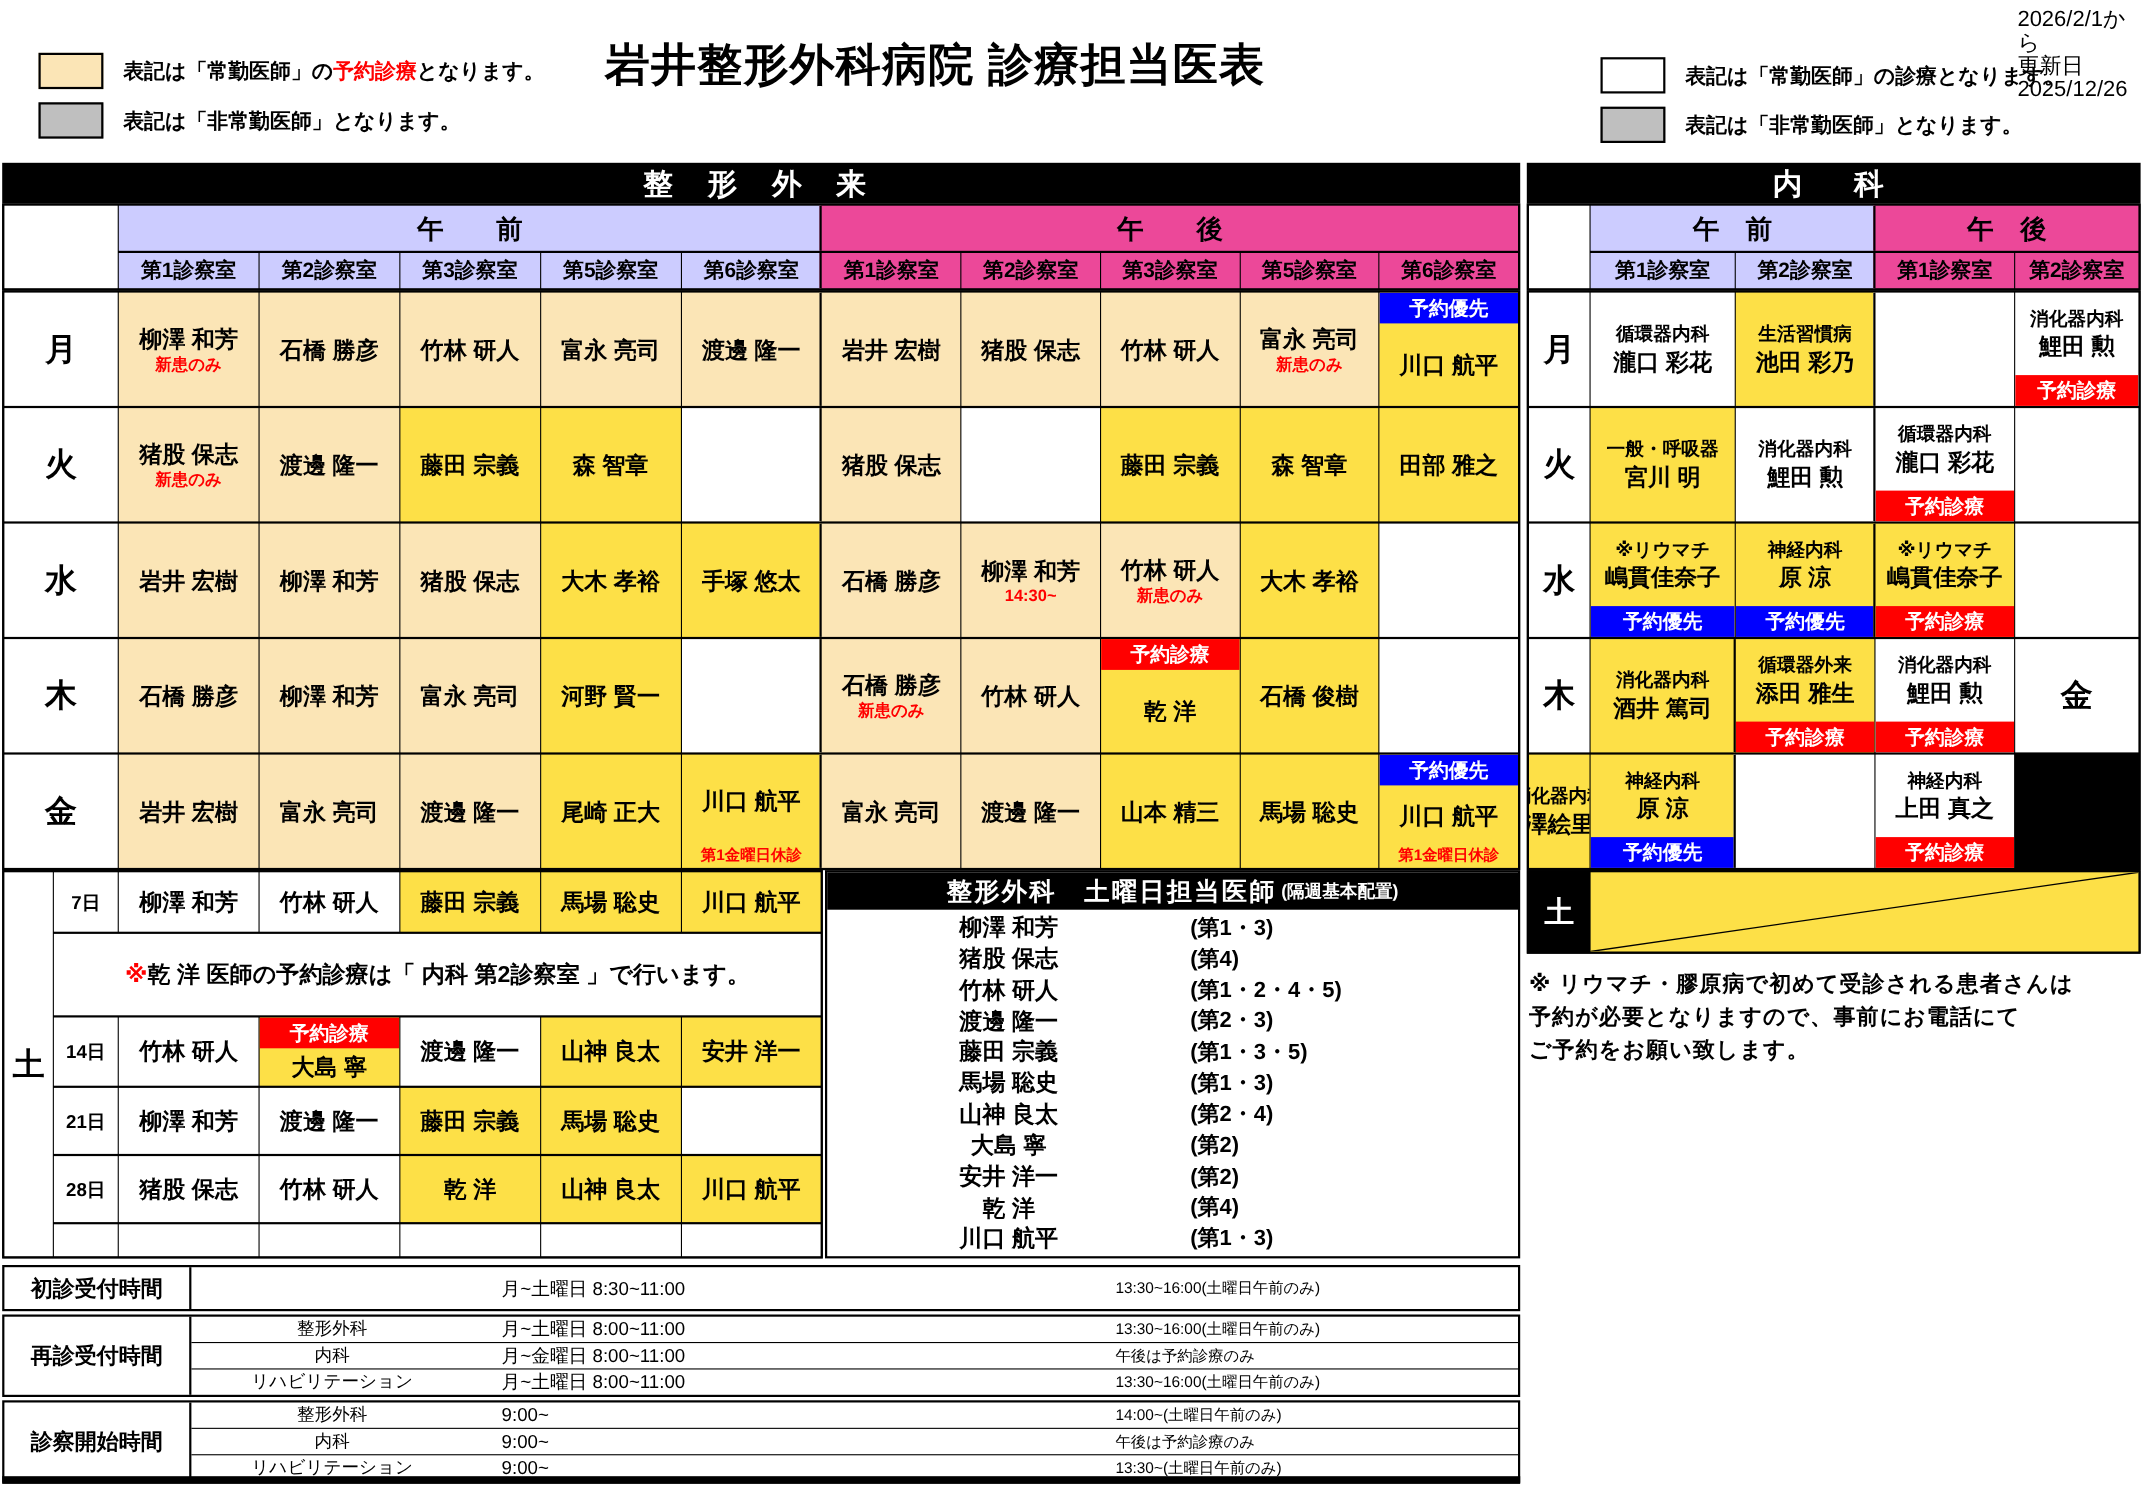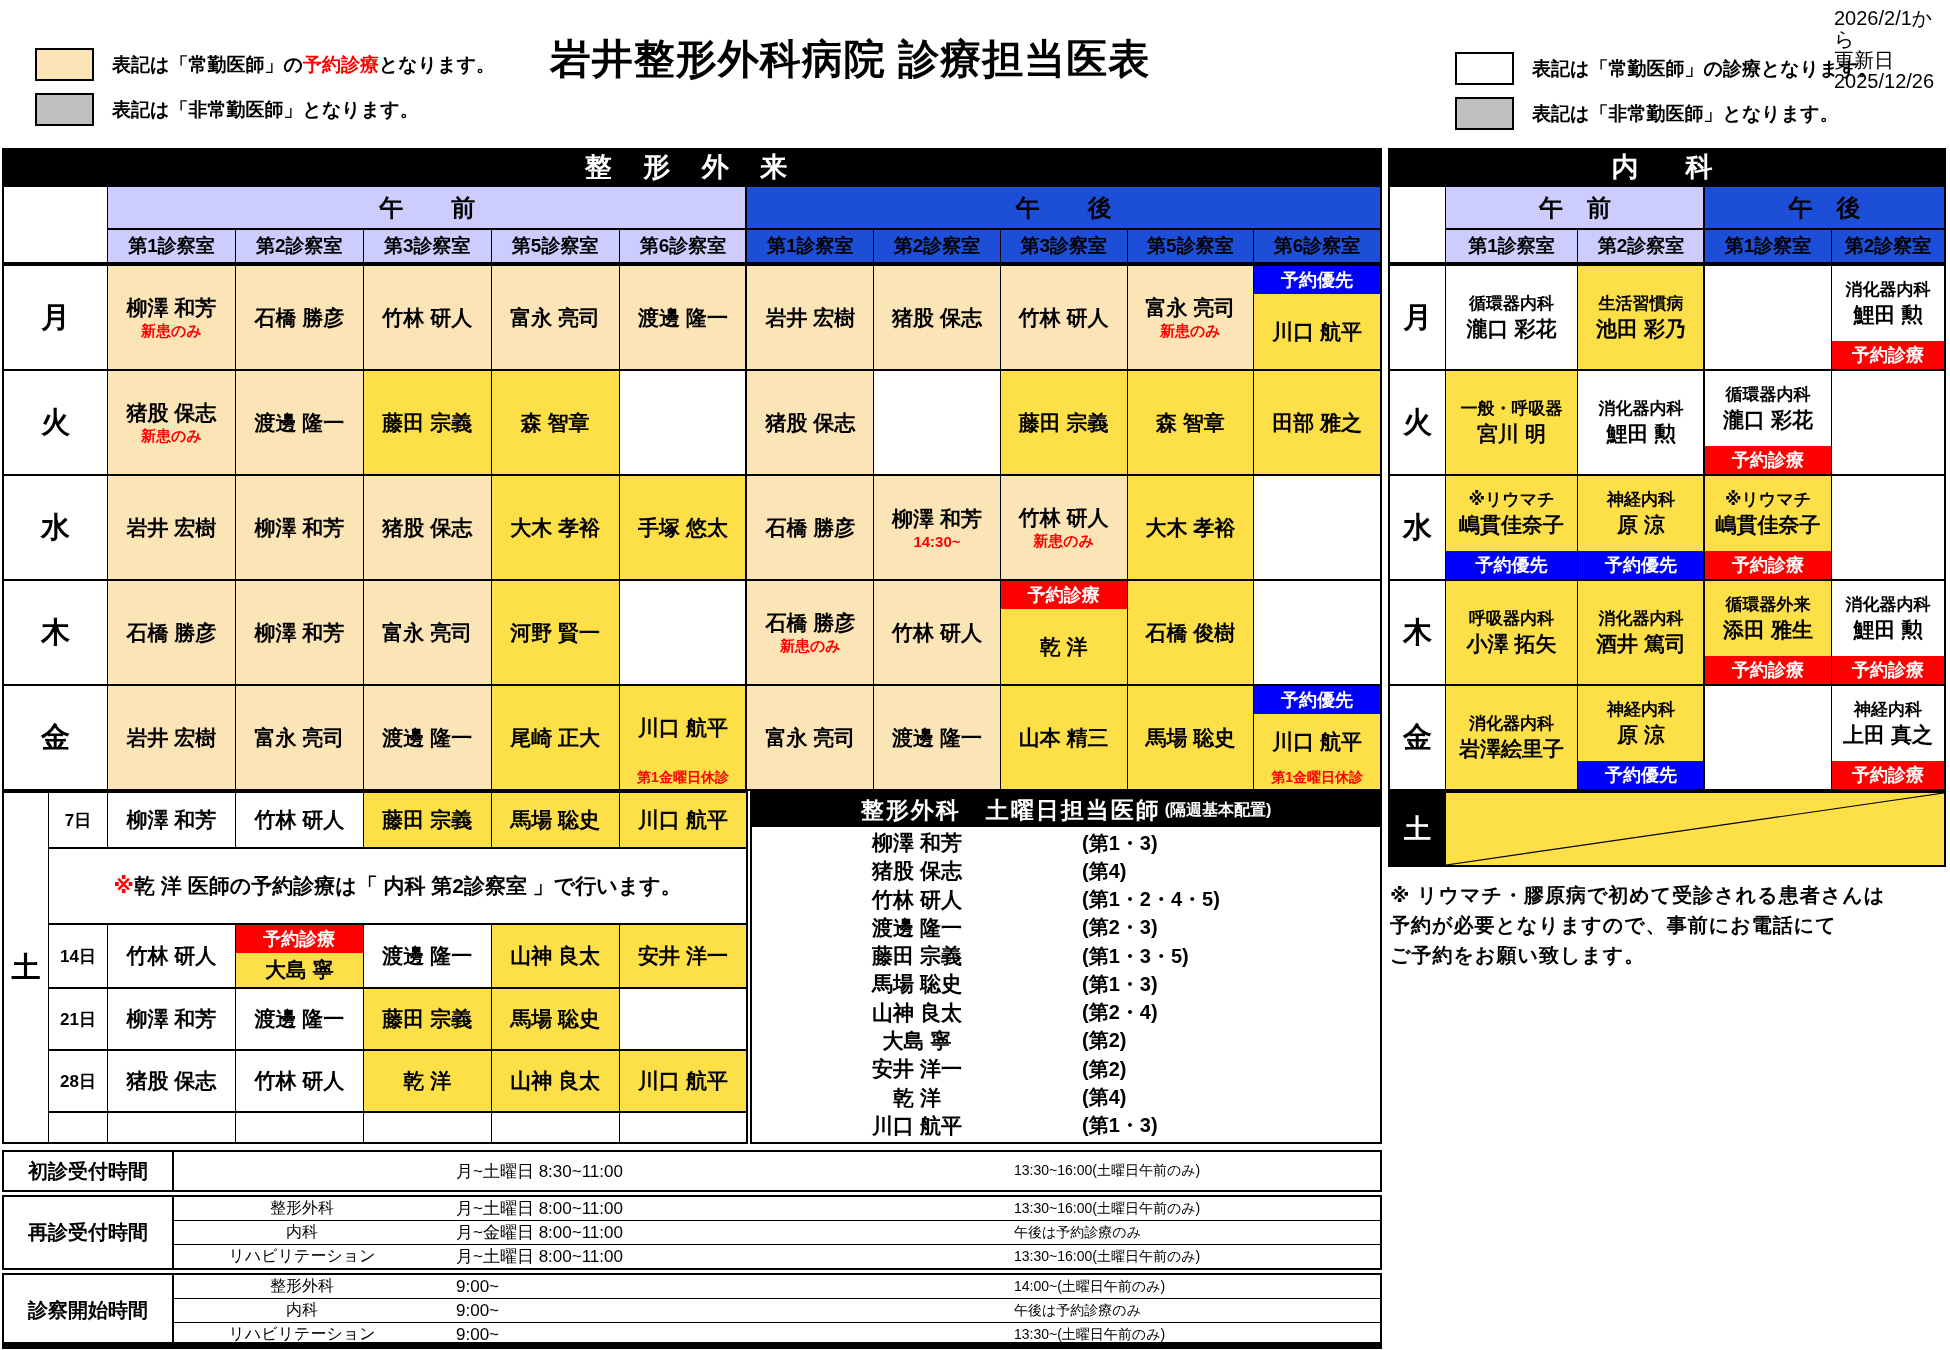--- a/index.html
+++ b/index.html
@@ -26,21 +26,21 @@
   .grid{position:absolute;display:grid;background:#000;border:2px solid #000;gap:2px 1px}
   #ortho-hdr{left:2px;top:185px;grid-template-columns:103px repeat(5,126.9px) repeat(5,125.7px);grid-template-rows:41px 32px}
   #ortho-body{left:2px;top:264px;grid-template-columns:103px repeat(5,126.9px) repeat(5,125.7px);grid-auto-rows:103px}
   #sat-grid{left:2px;top:791px;grid-template-columns:44px 58px repeat(5,126.9px);grid-template-rows:54px 74px 62px 60px 60px 29px}
   #naika-hdr{left:1388px;top:185px;grid-template-columns:55px 131px 126px 126px 112px;grid-template-rows:41px 32px}
   #naika-body{left:1388px;top:264px;grid-template-columns:55px 131px 126px 126px 112px;grid-auto-rows:103px}
   #naika-sat{left:1388px;top:791px;grid-template-columns:55px 131px 126px 126px 112px;grid-template-rows:72px}
 
   .cell{position:relative;display:flex;flex-direction:column;overflow:hidden}
   .white{background:#fff}.cream{background:#FBE5B6}.gray{background:#fde047}
-  .lav{background:#CCCCFF}.org{background:#1d4ed8}
+  .lav{background:#CCCCFF}.org{background:#ec4899}
   .pmfirst{border-left:2px solid #000;margin-left:-2px}
   .ampm{align-items:center;justify-content:center;font-size:24px;font-weight:bold;flex-direction:row}
   .roomhdr{align-items:center;justify-content:center;font-size:19px;font-weight:bold;flex-direction:row;white-space:nowrap}
   .daylbl{background:#fff;align-items:center;justify-content:center;font-size:29px;font-weight:bold;flex-direction:row}
   .datelbl{background:#fff;align-items:center;justify-content:center;font-size:17px;font-weight:bold;flex-direction:row}
   .mid{flex:1;display:flex;flex-direction:column;align-items:center;justify-content:center;min-height:0}
   .nm{font-size:21px;font-weight:bold;white-space:nowrap}
   .rnote{font-size:15px;color:#F00;font-weight:bold;white-space:nowrap}
   .badge{height:28px;flex:0 0 28px;display:flex;align-items:center;justify-content:center;
     color:#fff;font-size:18px;font-weight:bold}
@@ -632,26 +632,20 @@
         <div class="mid">
           <div class="dept">※リウマチ</div>
           <div class="nm">嶋貫佳奈子</div>
         </div>
         <div class="badge red">予約診療</div>
       </div>
       <div class="cell white">
         <div class="mid"></div>
       </div>
       <div class="cell daylbl">木</div>
-      <div class="cell gray">
-        <div class="mid">
-          <div class="dept">呼吸器内科</div>
-          <div class="nm">小澤 拓矢</div>
-        </div>
-      </div>
       <div class="cell gray">
         <div class="mid">
           <div class="dept">消化器内科</div>
           <div class="nm">酒井 篤司</div>
         </div>
       </div>
       <div class="cell gray pmfirst">
         <div class="mid">
           <div class="dept">循環器外来</div>
           <div class="nm">添田 雅生</div>

